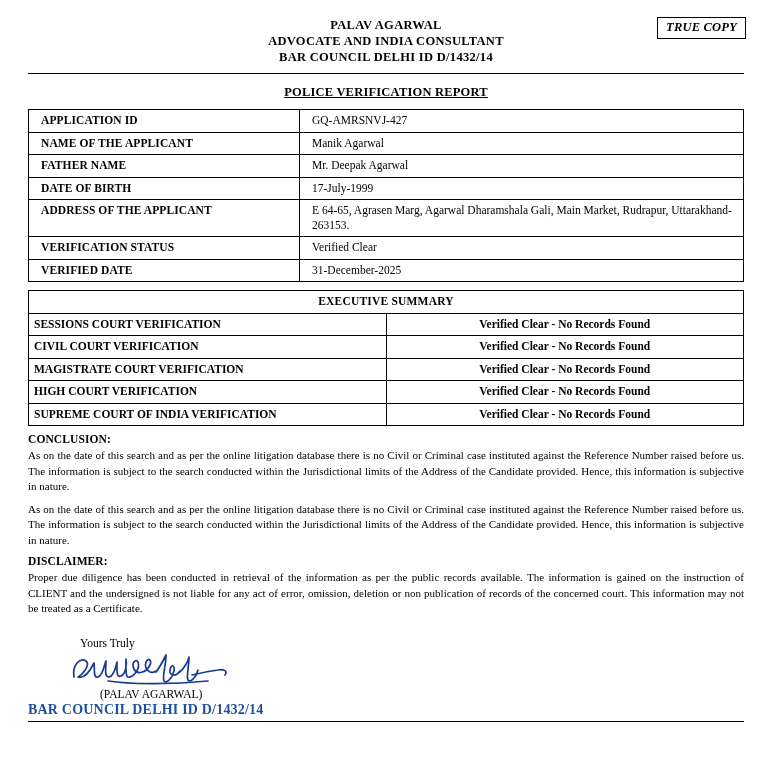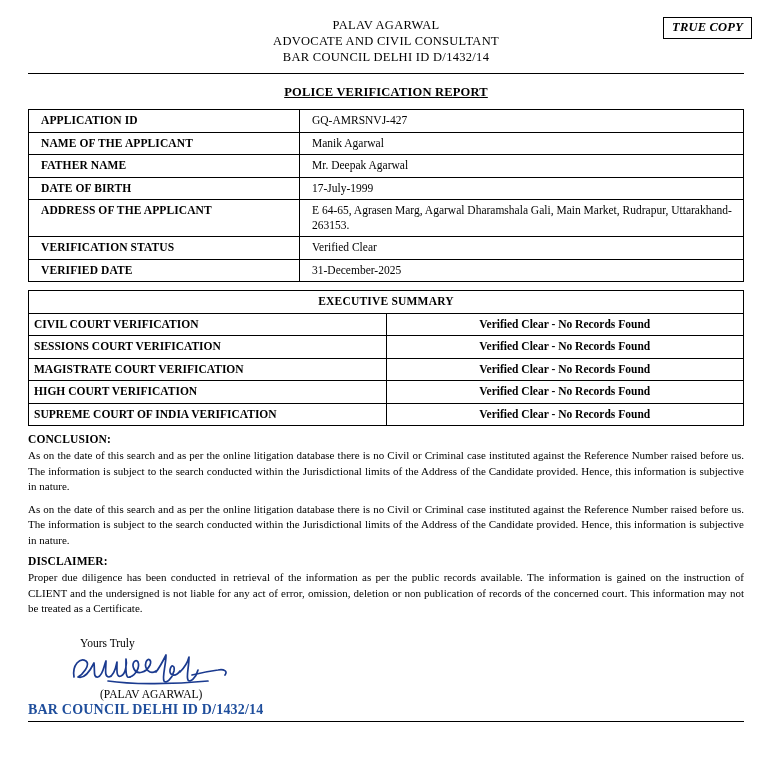--- a/index.html
+++ b/index.html
@@ -18,35 +18,35 @@
   .page {
     position: relative;
     width: 772px;
     height: 773px;
     box-sizing: border-box;
     padding: 0 28px;
   }
   .true-copy {
     position: absolute;
     top: 17px;
-    right: 20px;
+    right: 26px;
     border: 1px solid #000;
     padding: 2px 8px 3px 8px;
     font-size: 12.5px;
     font-style: italic;
     font-weight: bold;
     font-family: "Liberation Serif", serif;
     letter-spacing: 0.2px;
   }
   .letterhead {
     text-align: center;
     padding-top: 17px;
   }
   .letterhead .ln {
-    font-weight: normal;
+    font-weight: bold;
     font-size: 12.5px;
     letter-spacing: 0.3px;
     line-height: 16px;
   }
   .rule {
     border-top: 1px solid #000;
     margin-top: 8px;
   }
   .report-title {
     text-align: center;
@@ -146,21 +146,21 @@
 </style>
 </head>
 <body>
 
 <div class="page">
 
   <div class="true-copy">TRUE COPY</div>
 
   <div class="letterhead">
     <div class="ln">PALAV AGARWAL</div>
-    <div class="ln">ADVOCATE AND CIVIL CONSULTANT</div>
+    <div class="ln">ADVOCATE AND INDIA CONSULTANT</div>
     <div class="ln">BAR COUNCIL DELHI ID D/1432/14</div>
   </div>
 
   <div class="rule"></div>
 
   <div class="report-title">POLICE VERIFICATION REPORT</div>
 
   <table class="main">
     <tbody>
       <tr>
@@ -194,25 +194,25 @@
     </tbody>
   </table>
 
   <div class="exec-wrap">
     <table class="exec">
       <tbody>
         <tr>
           <td class="exec-head" colspan="2">EXECUTIVE SUMMARY</td>
         </tr>
         <tr>
+          <td class="exec-label">SESSIONS COURT VERIFICATION</td>
+          <td class="exec-value">Verified Clear - No Records Found</td>
+        </tr>
+        <tr>
           <td class="exec-label">CIVIL COURT VERIFICATION</td>
-          <td class="exec-value">Verified Clear - No Records Found</td>
-        </tr>
-        <tr>
-          <td class="exec-label">SESSIONS COURT VERIFICATION</td>
           <td class="exec-value">Verified Clear - No Records Found</td>
         </tr>
         <tr>
           <td class="exec-label">MAGISTRATE COURT VERIFICATION</td>
           <td class="exec-value">Verified Clear - No Records Found</td>
         </tr>
         <tr>
           <td class="exec-label">HIGH COURT VERIFICATION</td>
           <td class="exec-value">Verified Clear - No Records Found</td>
         </tr>

